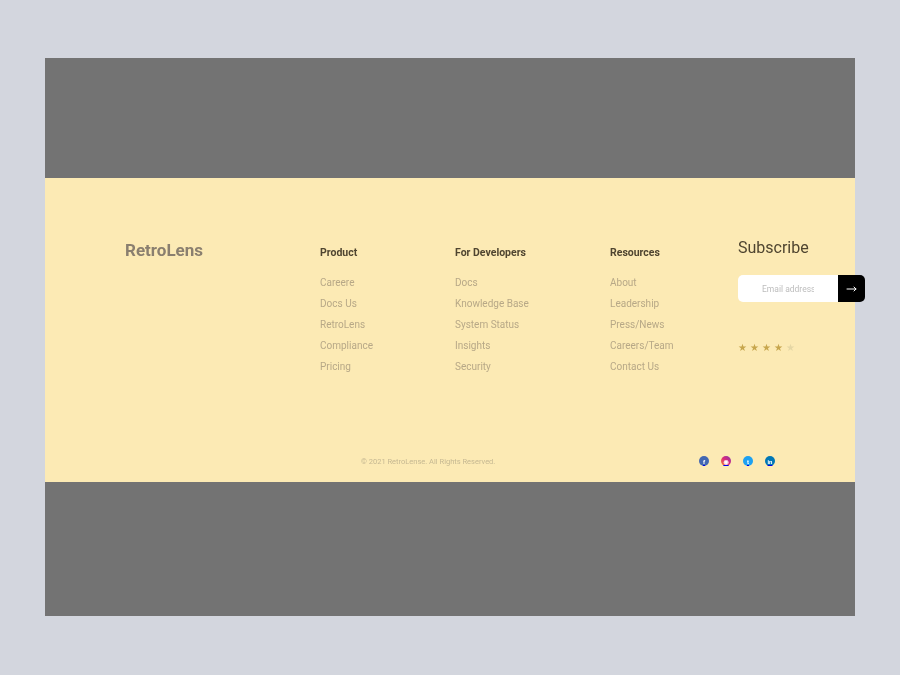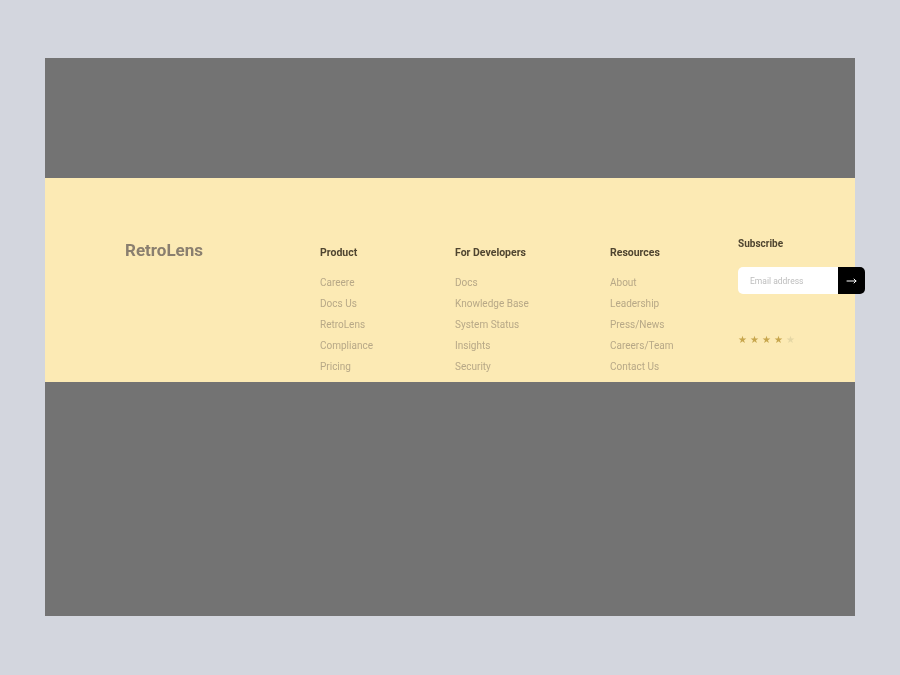--- a/index.html
+++ b/index.html
@@ -10,23 +10,23 @@
     .footer-inner { display: flex; gap: 40px; padding: 0 80px; }
     .brand-col { flex: 0 0 155px; padding-top: 2px; }
     .brand { font-size: 17px; font-weight: 700; color: #8a7f6f; }
     .col { flex: 0 0 auto; }
     .col.product { width: 95px; }
     .col.devs { width: 115px; }
     .col.resources { width: 88px; }
     .col h4 { font-size: 10.5px; font-weight: 700; color: #4f4530; margin-bottom: 18px; margin-top: 8px; }
     .col a { display: block; font-size: 10px; color: #b7a887; text-decoration: none; margin-bottom: 9px; line-height: 1.2; }
     .subscribe { }
-    .subscribe h4 { font-size: 10px; font-weight: 700; color: #4f4530; margin-bottom: 18px; }
+    .subscribe h4 { font-size: 16px; font-weight: 400; color: #4f4530; margin-bottom: 18px; }
     .subscribe-row { display: flex; }
-    .email-input { width: 100px; height: 27px; border: none; border-radius: 5px 0 0 5px; padding: 0 12px; font-size: 8.5px; color: #333; background: #fff; outline: none; }
+    .email-input { width: 100px; height: 27px; border: none; border-radius: 5px 0 0 5px; padding: 0 24px; font-size: 8.5px; color: #333; background: #fff; outline: none; }
     .email-input::placeholder { color: #bdbdbd; }
     .submit-btn { width: 27px; height: 27px; background: #000; border: none; border-radius: 0 5px 5px 0; cursor: pointer; display: flex; align-items: center; justify-content: center; }
     .submit-btn svg { stroke: #fff; }
     .stars { margin-top: 40px; display: flex; gap: 3px; }
     .stars .star { color: #c7a64d; font-size: 10px; }
     .stars .star.dim { color: #e5d7a5; }
     .bottom-bar { margin-top: 56px; padding: 18px 80px 16px; display: flex; justify-content: space-between; align-items: center; }
     .copy { font-size: 7.5px; color: #c5b892; margin-left: 236px; }
     .socials { display: flex; gap: 12px; }
     .sicon { width: 10px; height: 10px; border-radius: 50%; display: flex; align-items: center; justify-content: center; }
@@ -87,14 +87,31 @@
         <div class="stars">
           <span class="star">★</span>
           <span class="star">★</span>
           <span class="star">★</span>
           <span class="star">★</span>
           <span class="star dim">★</span>
         </div>
       </div>
     </div>
 
+    <div class="bottom-bar">
+      <div class="copy">© 2021 RetroLense. All Rights Reserved.</div>
+      <div class="socials">
+        <a class="sicon fb" href="#">
+            <span>f</span>
+          </a>
+        <a class="sicon ig" href="#">
+            <span>◉</span>
+          </a>
+        <a class="sicon tw" href="#">
+            <span>t</span>
+          </a>
+        <a class="sicon li" href="#">
+            <span>in</span>
+          </a>
+      </div>
+    </div>
   </div>
 </div>
 
 </body></html>

